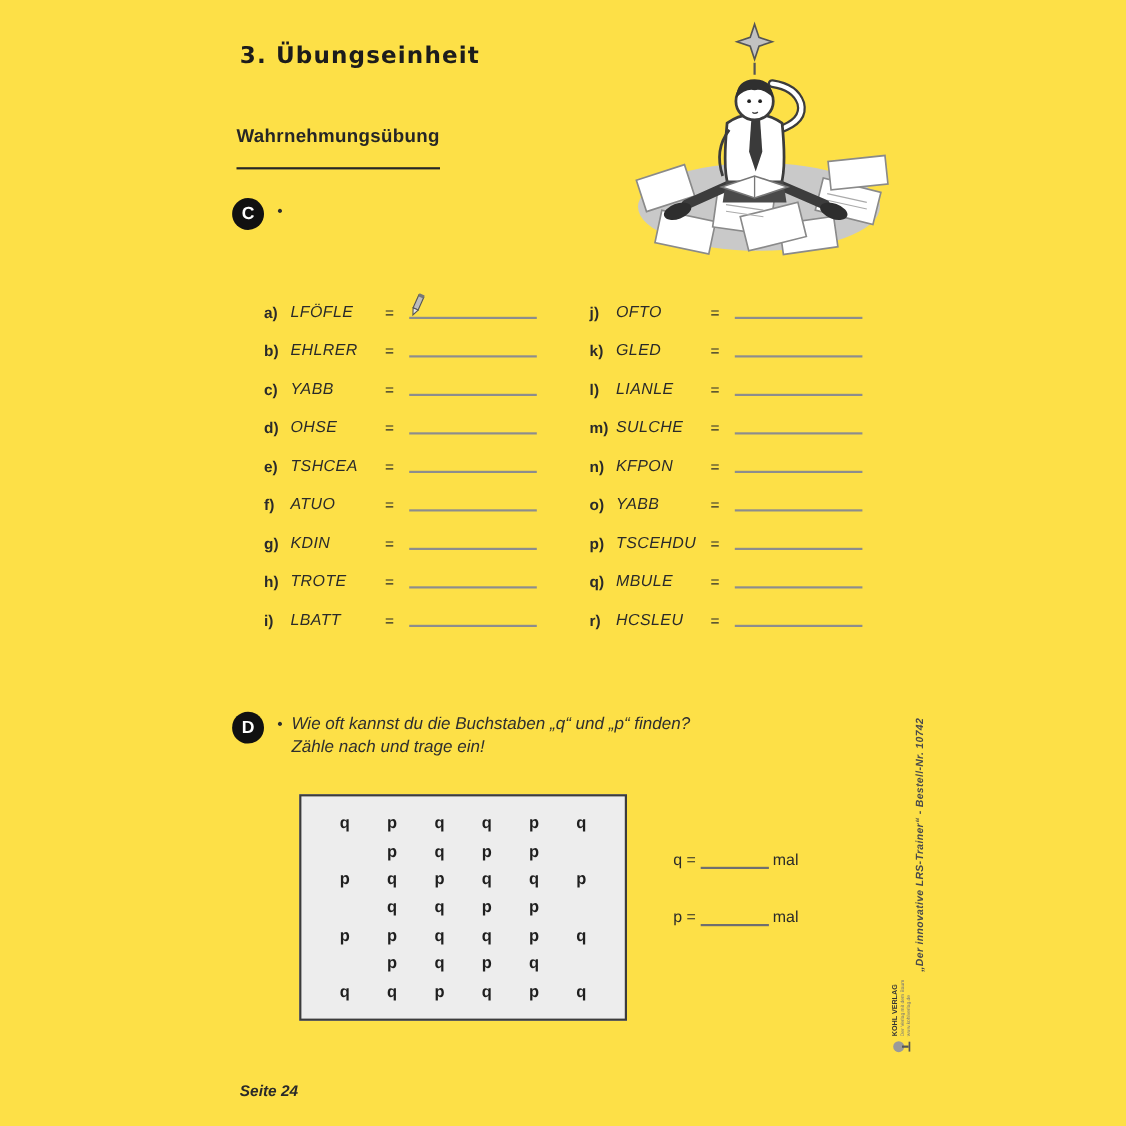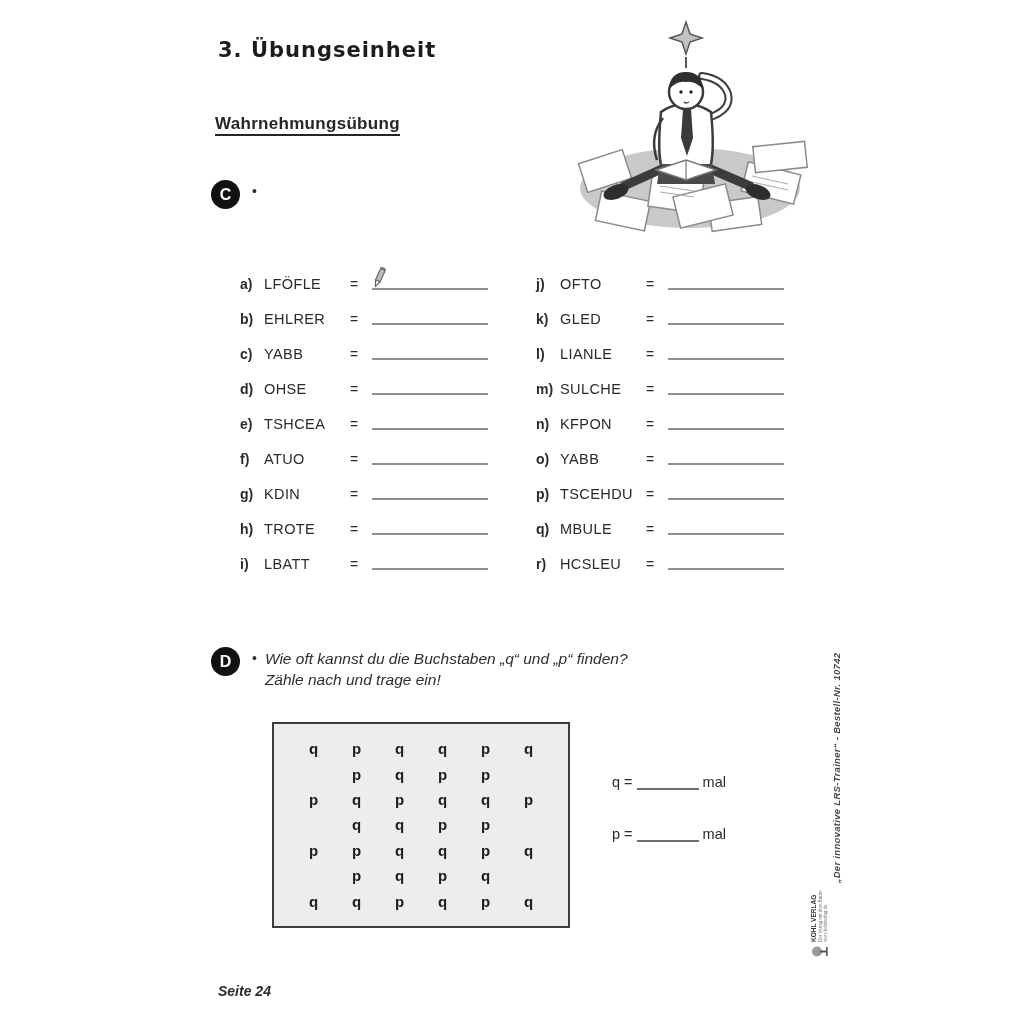--- a/index.html
+++ b/index.html
@@ -1,34 +1,34 @@
 <!DOCTYPE html>
 <html><head>
 <meta charset="utf-8">
 <style>
   html,body{margin:0;padding:0;background:#e8e8e8;}
   .page{
     position:relative;
     width:1024px;height:1024px;
-    background:#ffffff;
+    background:#fde047;
     font-family:"Liberation Sans",sans-serif;
     color:#2a2a2a;
     overflow:hidden;
     margin:0 auto;
   }
   
   .title{
     position:absolute;left:218px;top:38px;
     font-family:"DejaVu Sans",sans-serif;
     font-size:21px;font-weight:bold;letter-spacing:1px;color:#1c1c1c;
   }
   .subtitle{
     position:absolute;left:215px;top:114px;
     font-size:17px;font-weight:bold;color:#262626;
-    border-bottom:2px solid #262626;padding-bottom:0;letter-spacing:.3px;
+    border-bottom:2px solid #262626;padding-bottom:18px;letter-spacing:.3px;
   }
   
   .badge{
     position:absolute;width:29px;height:29px;border-radius:50%;
     background:#111;color:#fff;font-weight:bold;font-size:16px;
     display:flex;align-items:center;justify-content:center;
   }
   .badge-c{left:211px;top:180px;}
   .badge-d{left:211px;top:647px;}
   .instr{
@@ -37,21 +37,21 @@
   }
   .instr-c{left:252px;top:181px;width:280px;}
   .instr-d{left:252px;top:648px;width:470px;}
   .instr .bullet{font-style:normal;font-size:14px;line-height:21px;}
   
   .words{position:absolute;top:258px;}
   #words-left{left:240px;}
   #words-right{left:536px;}
   .word-row{display:flex;align-items:flex-end;height:35px;}
   .word-row .wl{width:24px;font-weight:bold;font-size:14px;padding-bottom:1px;}
-  .word-row .ww{width:86px;font-size:14.5px;letter-spacing:.4px;padding-bottom:1px;white-space:nowrap;}
+  .word-row .ww{width:86px;font-size:14.5px;letter-spacing:.4px;padding-bottom:1px;white-space:nowrap;font-style:italic;}
   .word-row .we{width:22px;font-size:14px;padding-bottom:1px;}
   .word-row .line{
     position:relative;width:116px;height:16px;
     border-bottom:2px solid #8d8d8d;margin-bottom:3px;
   }
   .word-row .line svg{position:absolute;left:-2px;bottom:0;}
   
   .qp-box{
     position:absolute;left:272px;top:722px;width:298px;height:206px;
     background:#ededed;border:2px solid #3c3c3c;box-sizing:border-box;

